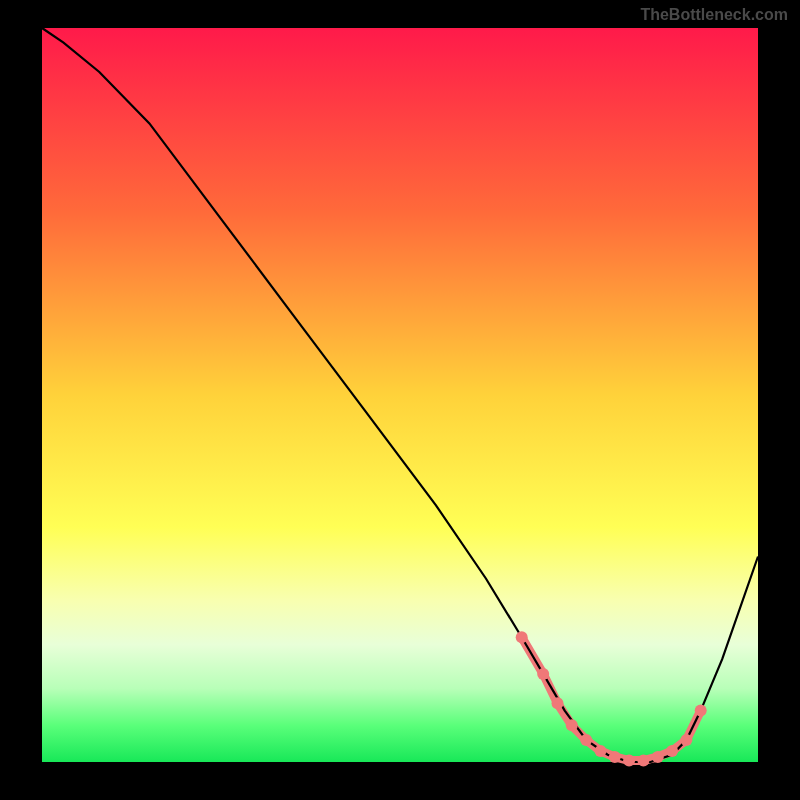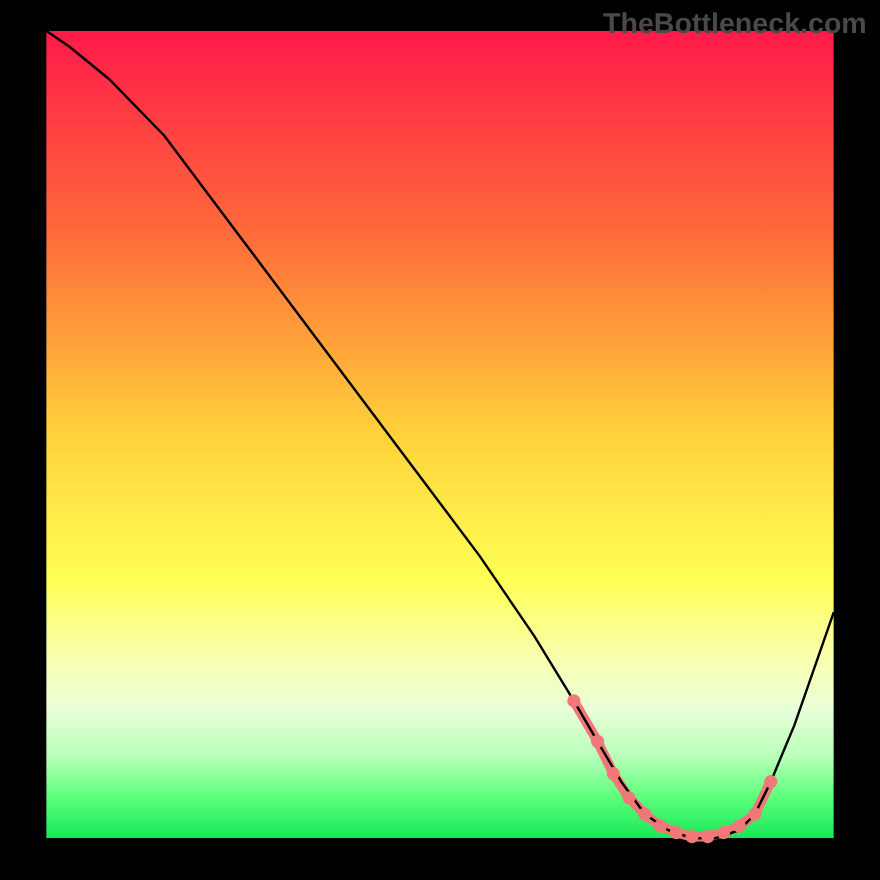--- a/index.html
+++ b/index.html
@@ -8,21 +8,21 @@
     height: 800px;
     background: #000;
     position: relative;
     font-family: Arial, sans-serif;
   }
   .watermark {
     position: absolute;
     top: 6px;
     right: 12px;
     color: #4a4a4a;
-    font-size: 26px;
+    font-size: 16px;
     font-weight: bold;
     z-index: 10;
   }
   .plot-area {
     position: absolute;
     left: 42px;
     top: 28px;
     width: 716px;
     height: 734px;
     overflow: visible;

